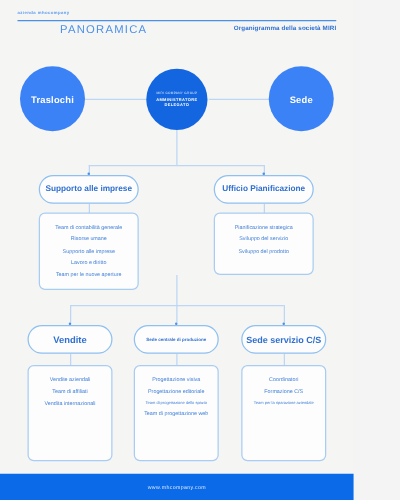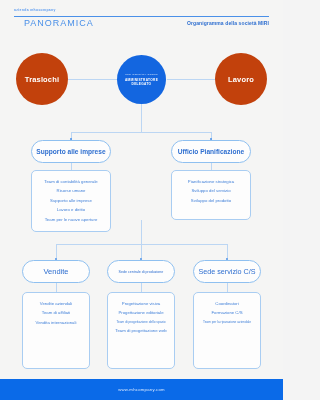--- a/index.html
+++ b/index.html
@@ -20,21 +20,21 @@
   .eyebrow {
     position: absolute; left: 14px; top: 8px;
     font-size: 3.4px; letter-spacing: .35px; color: #5b9bf0; font-weight: 700;
     text-transform: lowercase;
   }
   .head-rule {
     position: absolute; left: 14px; top: 16px; width: 255px; height: 1px;
     background: #4a90e8;
   }
   .brand {
-    position: absolute; left: 4px; top: 18px;
+    position: absolute; left: 28px; top: 18px;
     font-size: 9px; letter-spacing: 1.0px; color: #4a90e8; font-weight: 400; padding-left: 20px;
   }
   .head-title {
     position: absolute; right: 14px; top: 20px;
     font-size: 5px; color: #2f6fd0; font-weight: 700; letter-spacing: .1px;
   }
 
   
   .line { position: absolute; background: #bcd6f3; }
   .vline { width: 1px; }
@@ -44,40 +44,40 @@
     background: #4a90e8;
   }
 
   
   .circle {
     position: absolute; border-radius: 50%;
     display: flex; align-items: center; justify-content: center;
     text-align: center; color: #fff;
   }
   .circle.side {
-    width: 52px; height: 52px; background: #c2410c;
+    width: 52px; height: 52px; background: #3b82f6;
     font-size: 7.5px; font-weight: 700; letter-spacing: .15px;
   }
   .circle.center {
     width: 49px; height: 49px; background: #1366e0;
     flex-direction: column; gap: 2px;
   }
   .c-sub { font-size: 2.5px; letter-spacing: .25px; opacity: .85; font-weight: 400; }
   .c-main { font-size: 3.2px; letter-spacing: .3px; font-weight: 700; }
 
   
   .pill {
     position: absolute;
     border: 1px solid #8fc0f0; border-radius: 13px;
     background: #fdfdfd;
     display: flex; align-items: center; justify-content: center;
     text-align: center; color: #2f6fd0;
   }
   .pill.lvl2 { height: 23px; font-size: 6.6px; font-weight: 700; }
-  .pill.lvl3 { height: 23px; font-weight: 400; }
+  .pill.lvl3 { height: 23px; font-weight: 700; }
 
   
   .card {
     position: absolute;
     border: 1px solid #a9cdf2; border-radius: 5px;
     background: #fdfdfd;
     display: flex; flex-direction: column; align-items: center;
     padding-top: 6px;
   }
   .card .row {
@@ -118,21 +118,21 @@
   <div class="circle side" style="left:16px; top:53px;">
     <span>Traslochi</span>
   </div>
 
   <div class="circle center" style="left:117px; top:55px;">
     <span class="c-sub">MIRI COMPANY GROUP</span>
     <span class="c-main">AMMINISTRATORE DELEGATO</span>
   </div>
 
   <div class="circle side" style="left:215px; top:53px;">
-    <span>Lavoro</span>
+    <span>Sede</span>
   </div>
 
   <div class="line vline" style="left:71px; top:163px; height:8px;"></div>
   <div class="line vline" style="left:211px; top:163px; height:8px;"></div>
 
   <div class="pill lvl2" style="left:31px; top:140px; width:80px;">
     <span>Supporto alle imprese</span>
   </div>
   <div class="pill lvl2" style="left:171px; top:140px; width:80px;">
     <span>Ufficio Pianificazione</span>

